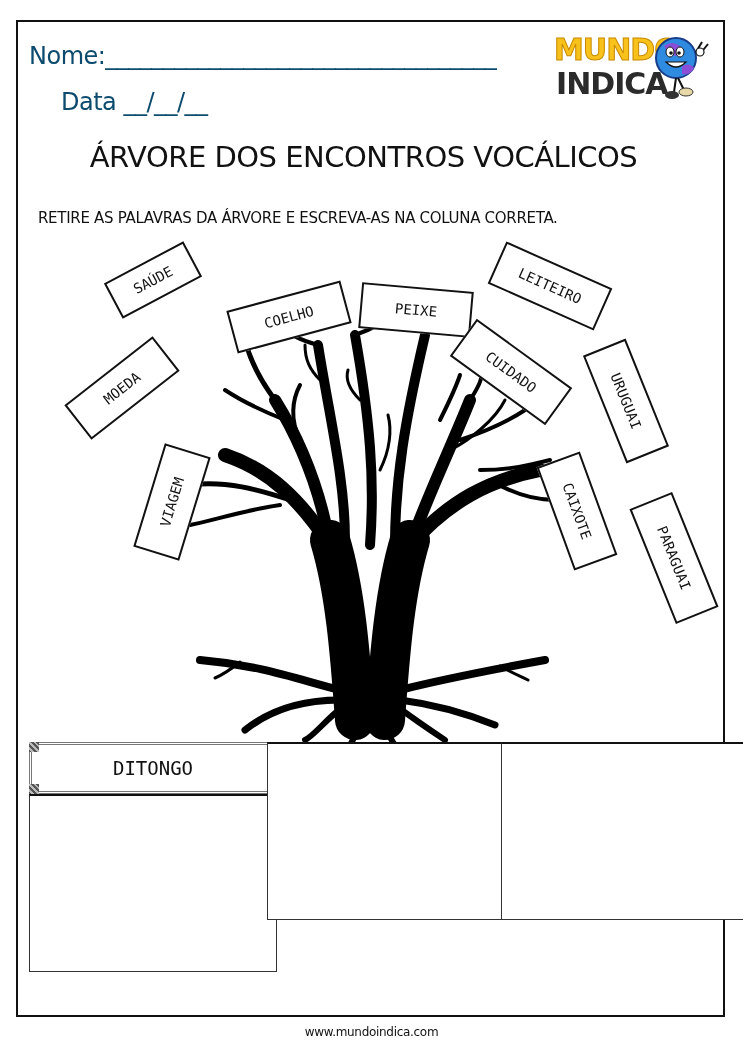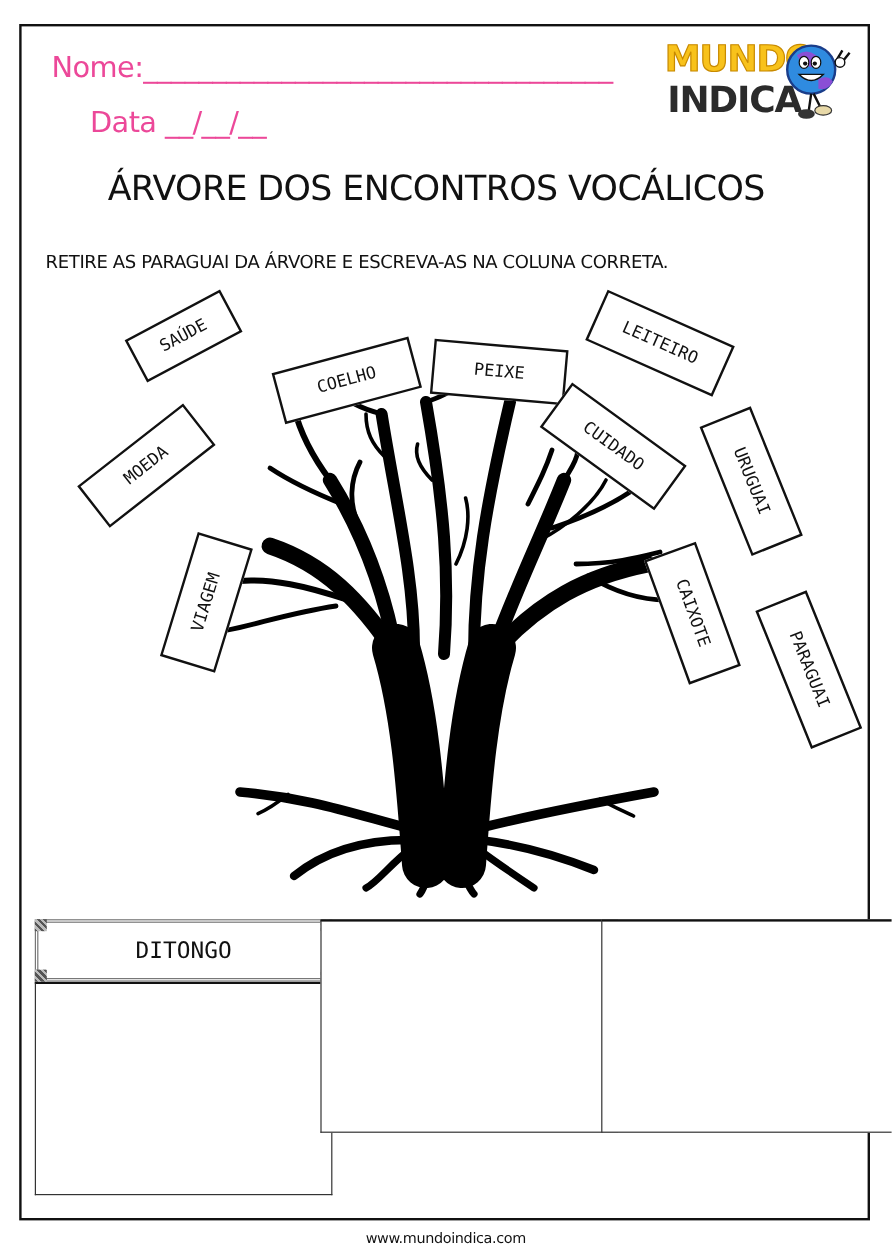--- a/index.html
+++ b/index.html
@@ -1,29 +1,29 @@
 <!DOCTYPE html>
 <html><head>
 <meta charset="utf-8">
 <style>
   html, body { margin:0; padding:0; background:#ffffff; }
   body { width:743px; height:1050px; position:relative; overflow:hidden; font-family:"DejaVu Sans", sans-serif; color:#111; }
   .page-border { position:absolute; left:16px; top:20px; width:709px; height:997px; border:2px solid #111; box-sizing:border-box; }
-  .field { position:absolute; left:43px; font-size:24px; font-family:"DejaVu Sans", sans-serif; letter-spacing:-0.5px; color:#ec4899; }
+  .field { position:absolute; left:29px; font-size:24px; font-family:"DejaVu Sans", sans-serif; letter-spacing:-0.5px; color:#0c4a6e; }
   .field.nome { top:42px; }
   .field.data { top:88px;margin-left:32px; }
   .logo { position:absolute; left:554px; top:32px; width:160px; height:72px; }
   .logo .mundo { position:absolute; left:0; top:0; font-family:"DejaVu Sans", sans-serif; font-weight:bold; font-size:30px; color:#f8c21b; letter-spacing:-1px; -webkit-text-stroke:1px #c88a00; }
   .logo .indica { position:absolute; left:2px; top:34px; font-family:"DejaVu Sans", sans-serif; font-weight:bold; font-size:30px; color:#2b2b2b; letter-spacing:-1px; }
   .logo svg { position:absolute; left:100px; top:0; }
   .title { position:absolute; left:0; width:727px; top:140px; text-align:center; font-size:29px; font-family:"DejaVu Sans", sans-serif; letter-spacing:-0.5px; }
   .instruction { position:absolute; left:38px; top:209px; font-size:15px; font-family:"DejaVu Sans", sans-serif; letter-spacing:-0.3px; }
   .tree { position:absolute; left:0; top:0; }
   .word-box { position:absolute; border:2px solid #111; background:#fff; box-sizing:border-box; display:flex; align-items:center; justify-content:center; font-family:"DejaVu Sans Mono", monospace; font-size:14px; color:#111; transform-origin:center center; }
-  .column { position:absolute; top:766px; width:248px; }
+  .column { position:absolute; top:742px; width:248px; }
   .column .header { position:relative; height:52px; border:3px double #777; box-sizing:border-box; display:flex; align-items:center; justify-content:center; font-family:"DejaVu Sans Mono", monospace; font-size:19px; background:#fff; }
   .column .header .corner { position:absolute; width:10px; height:10px; background:repeating-linear-gradient(45deg,#555 0 2px,#bbb 2px 4px); }
   .column .header .corner.tl { left:-3px; top:-3px; }
   .column .header .corner.tr { right:-3px; top:-3px; }
   .column .header .corner.bl { left:-3px; bottom:-3px; }
   .column .header .corner.br { right:-3px; bottom:-3px; }
   .column .answer-area { height:178px; border:1.5px solid #333; border-top:2px solid #111; box-sizing:border-box; background:#fff; }
   .footer { position:absolute; left:0; width:743px; top:1025px; text-align:center; font-size:12px; font-family:"DejaVu Sans", sans-serif; color:#111; letter-spacing:-0.3px; }
 </style>
 </head>
@@ -48,21 +48,21 @@
     <path d="M12 30 Q22 40 32 30 Z" fill="#fff" stroke="#111" stroke-width="1.2"></path>
     <path d="M42 20 L48 10 M46 22 L54 12" stroke="#111" stroke-width="2" fill="none"></path>
     <circle cx="46" cy="20" r="4" fill="#fff" stroke="#111" stroke-width="1.2"></circle>
     <path d="M22 46 L20 60 M24 46 L30 58" stroke="#111" stroke-width="2"></path>
     <ellipse cx="18" cy="63" rx="7" ry="4" fill="#333"></ellipse>
     <ellipse cx="32" cy="60" rx="7" ry="4" fill="#e8d9a8" stroke="#333" stroke-width="1"></ellipse>
   </svg>
 </div>
 
 <div class="title">ÁRVORE DOS ENCONTROS VOCÁLICOS</div>
-<div class="instruction">RETIRE AS PARAGUAI DA ÁRVORE E ESCREVA-AS NA COLUNA CORRETA.</div>
+<div class="instruction">RETIRE AS PALAVRAS DA ÁRVORE E ESCREVA-AS NA COLUNA CORRETA.</div>
 
 <svg class="tree" width="743" height="760" viewBox="0 0 743 760">
   <g fill="none" stroke="#000" stroke-linecap="round">
 
     <path d="M355 720 C350 650 345 590 330 540" stroke-width="40"></path>
     <path d="M385 720 C390 650 395 590 410 540" stroke-width="40"></path>
 
     <path d="M330 545 C300 500 270 470 225 455" stroke-width="14"></path>
     <path d="M330 545 C320 490 300 440 275 400" stroke-width="12"></path>
     <path d="M345 540 C345 480 330 420 318 345" stroke-width="10"></path>

